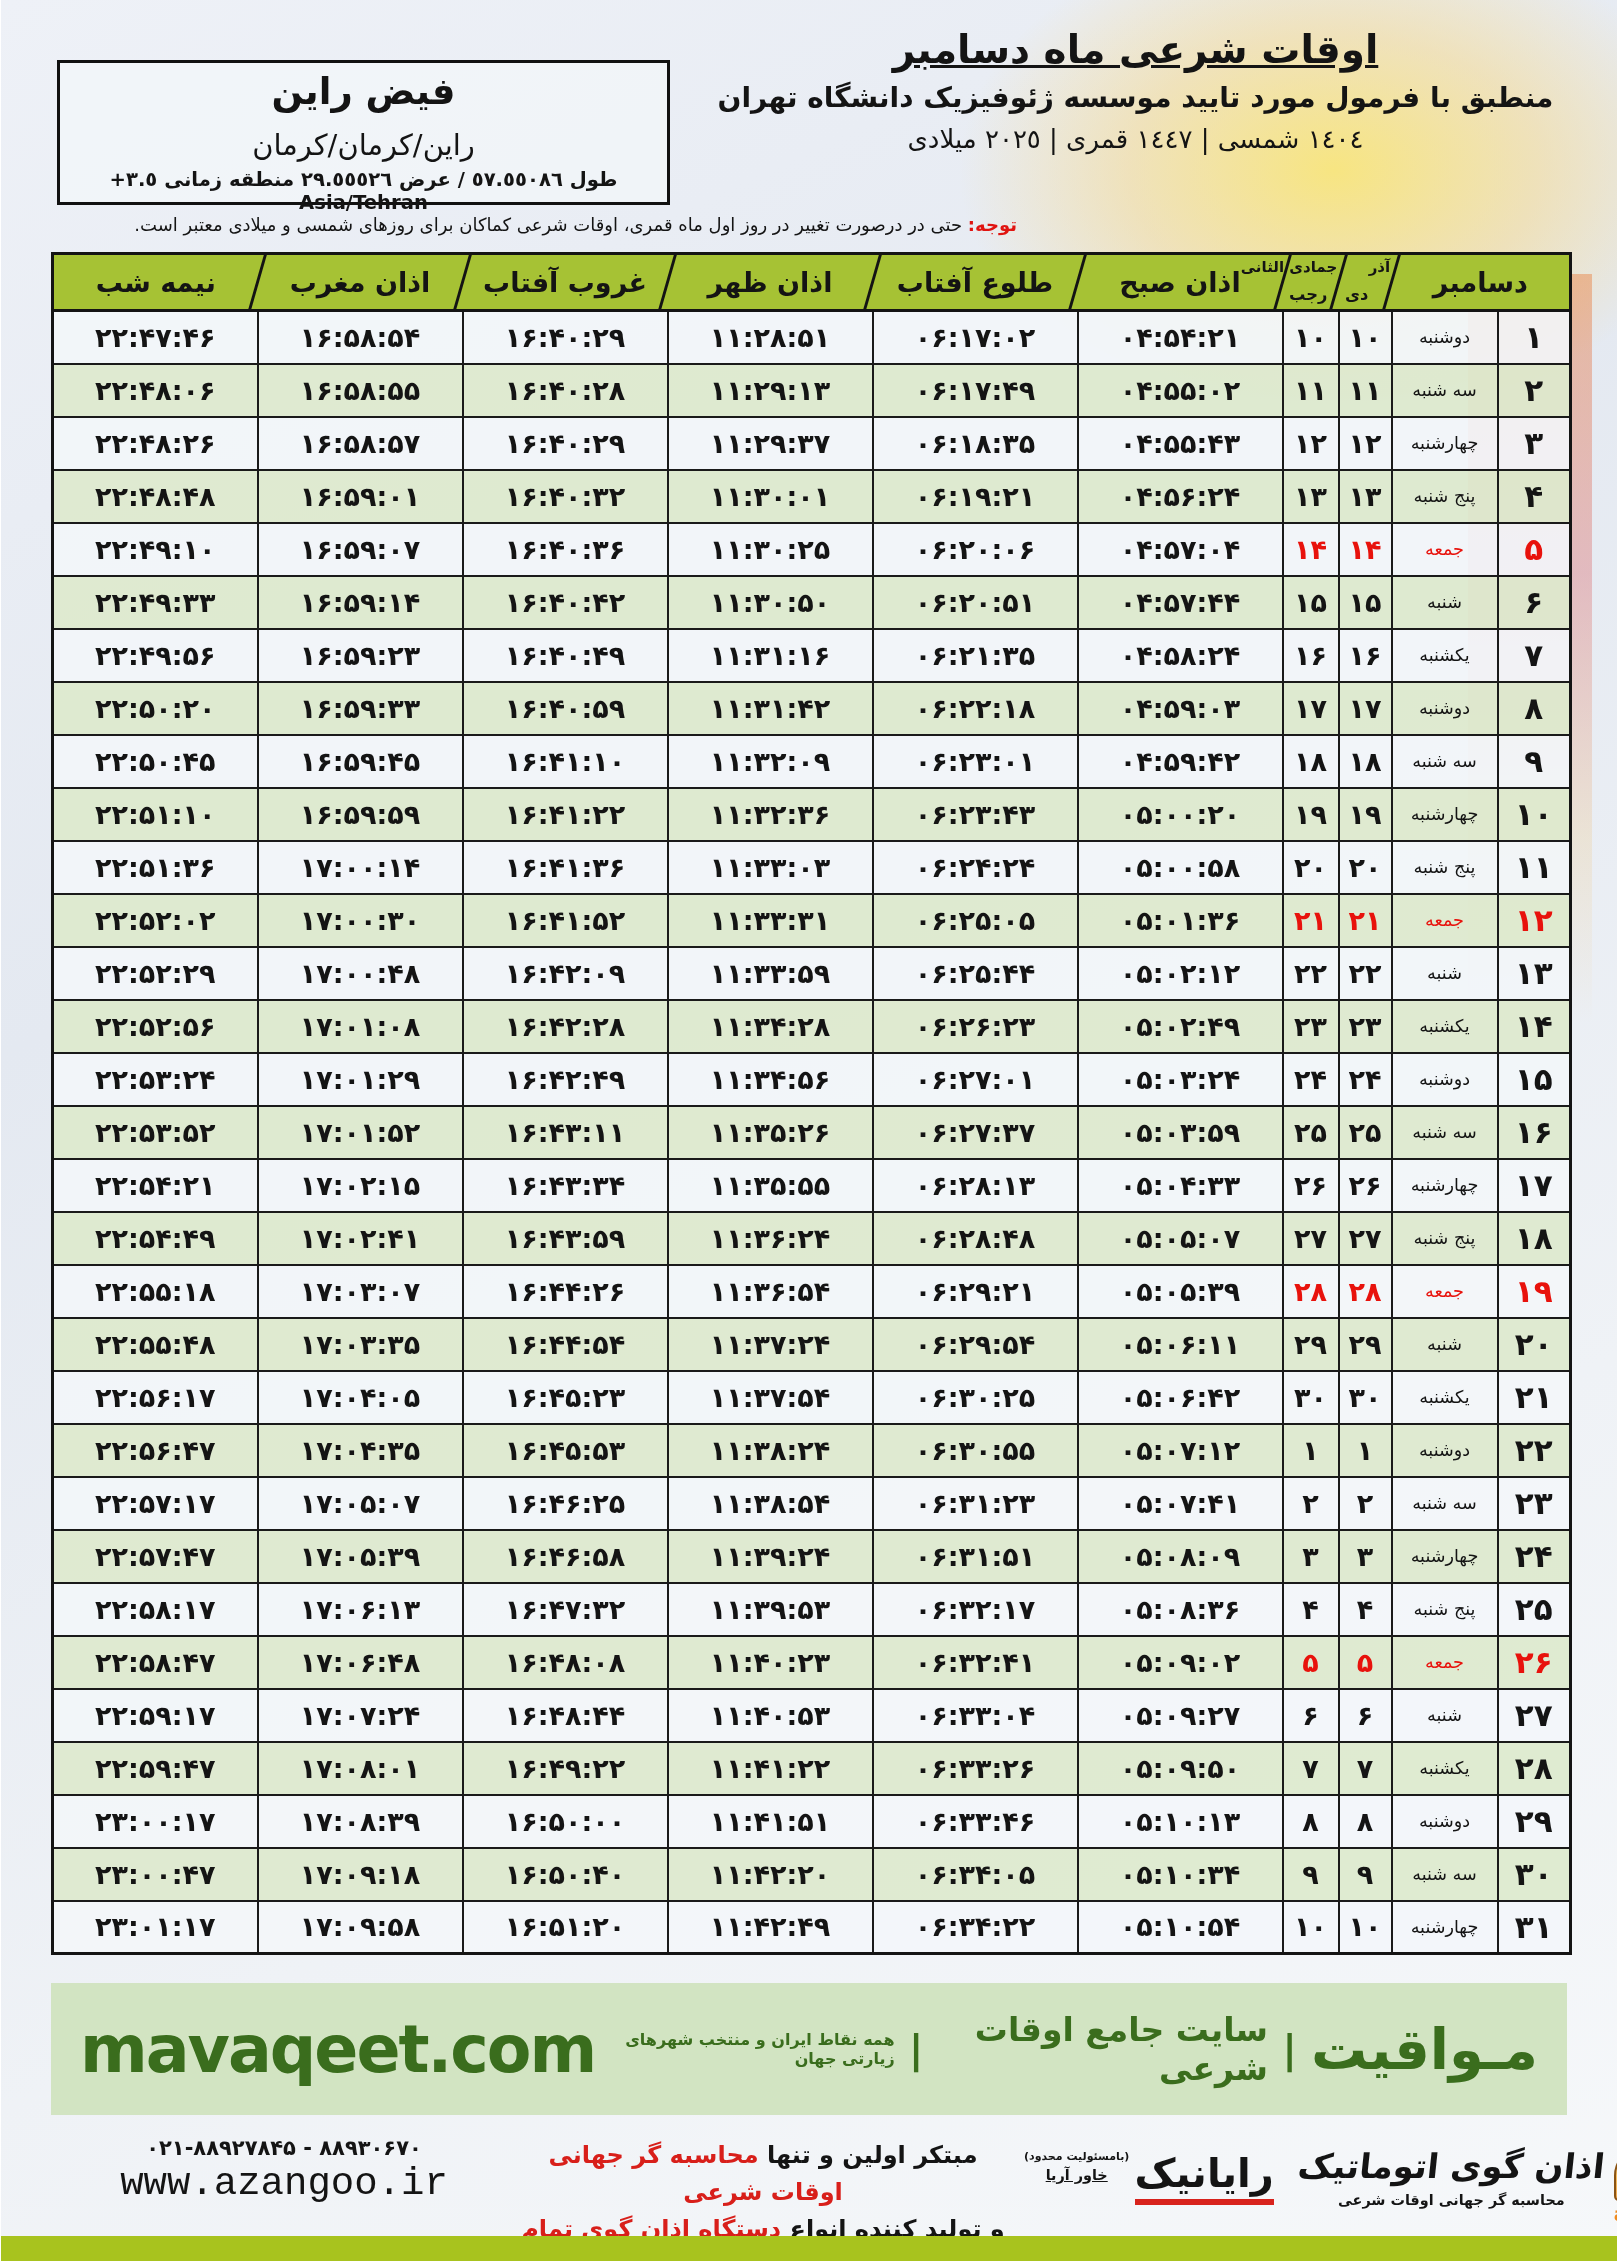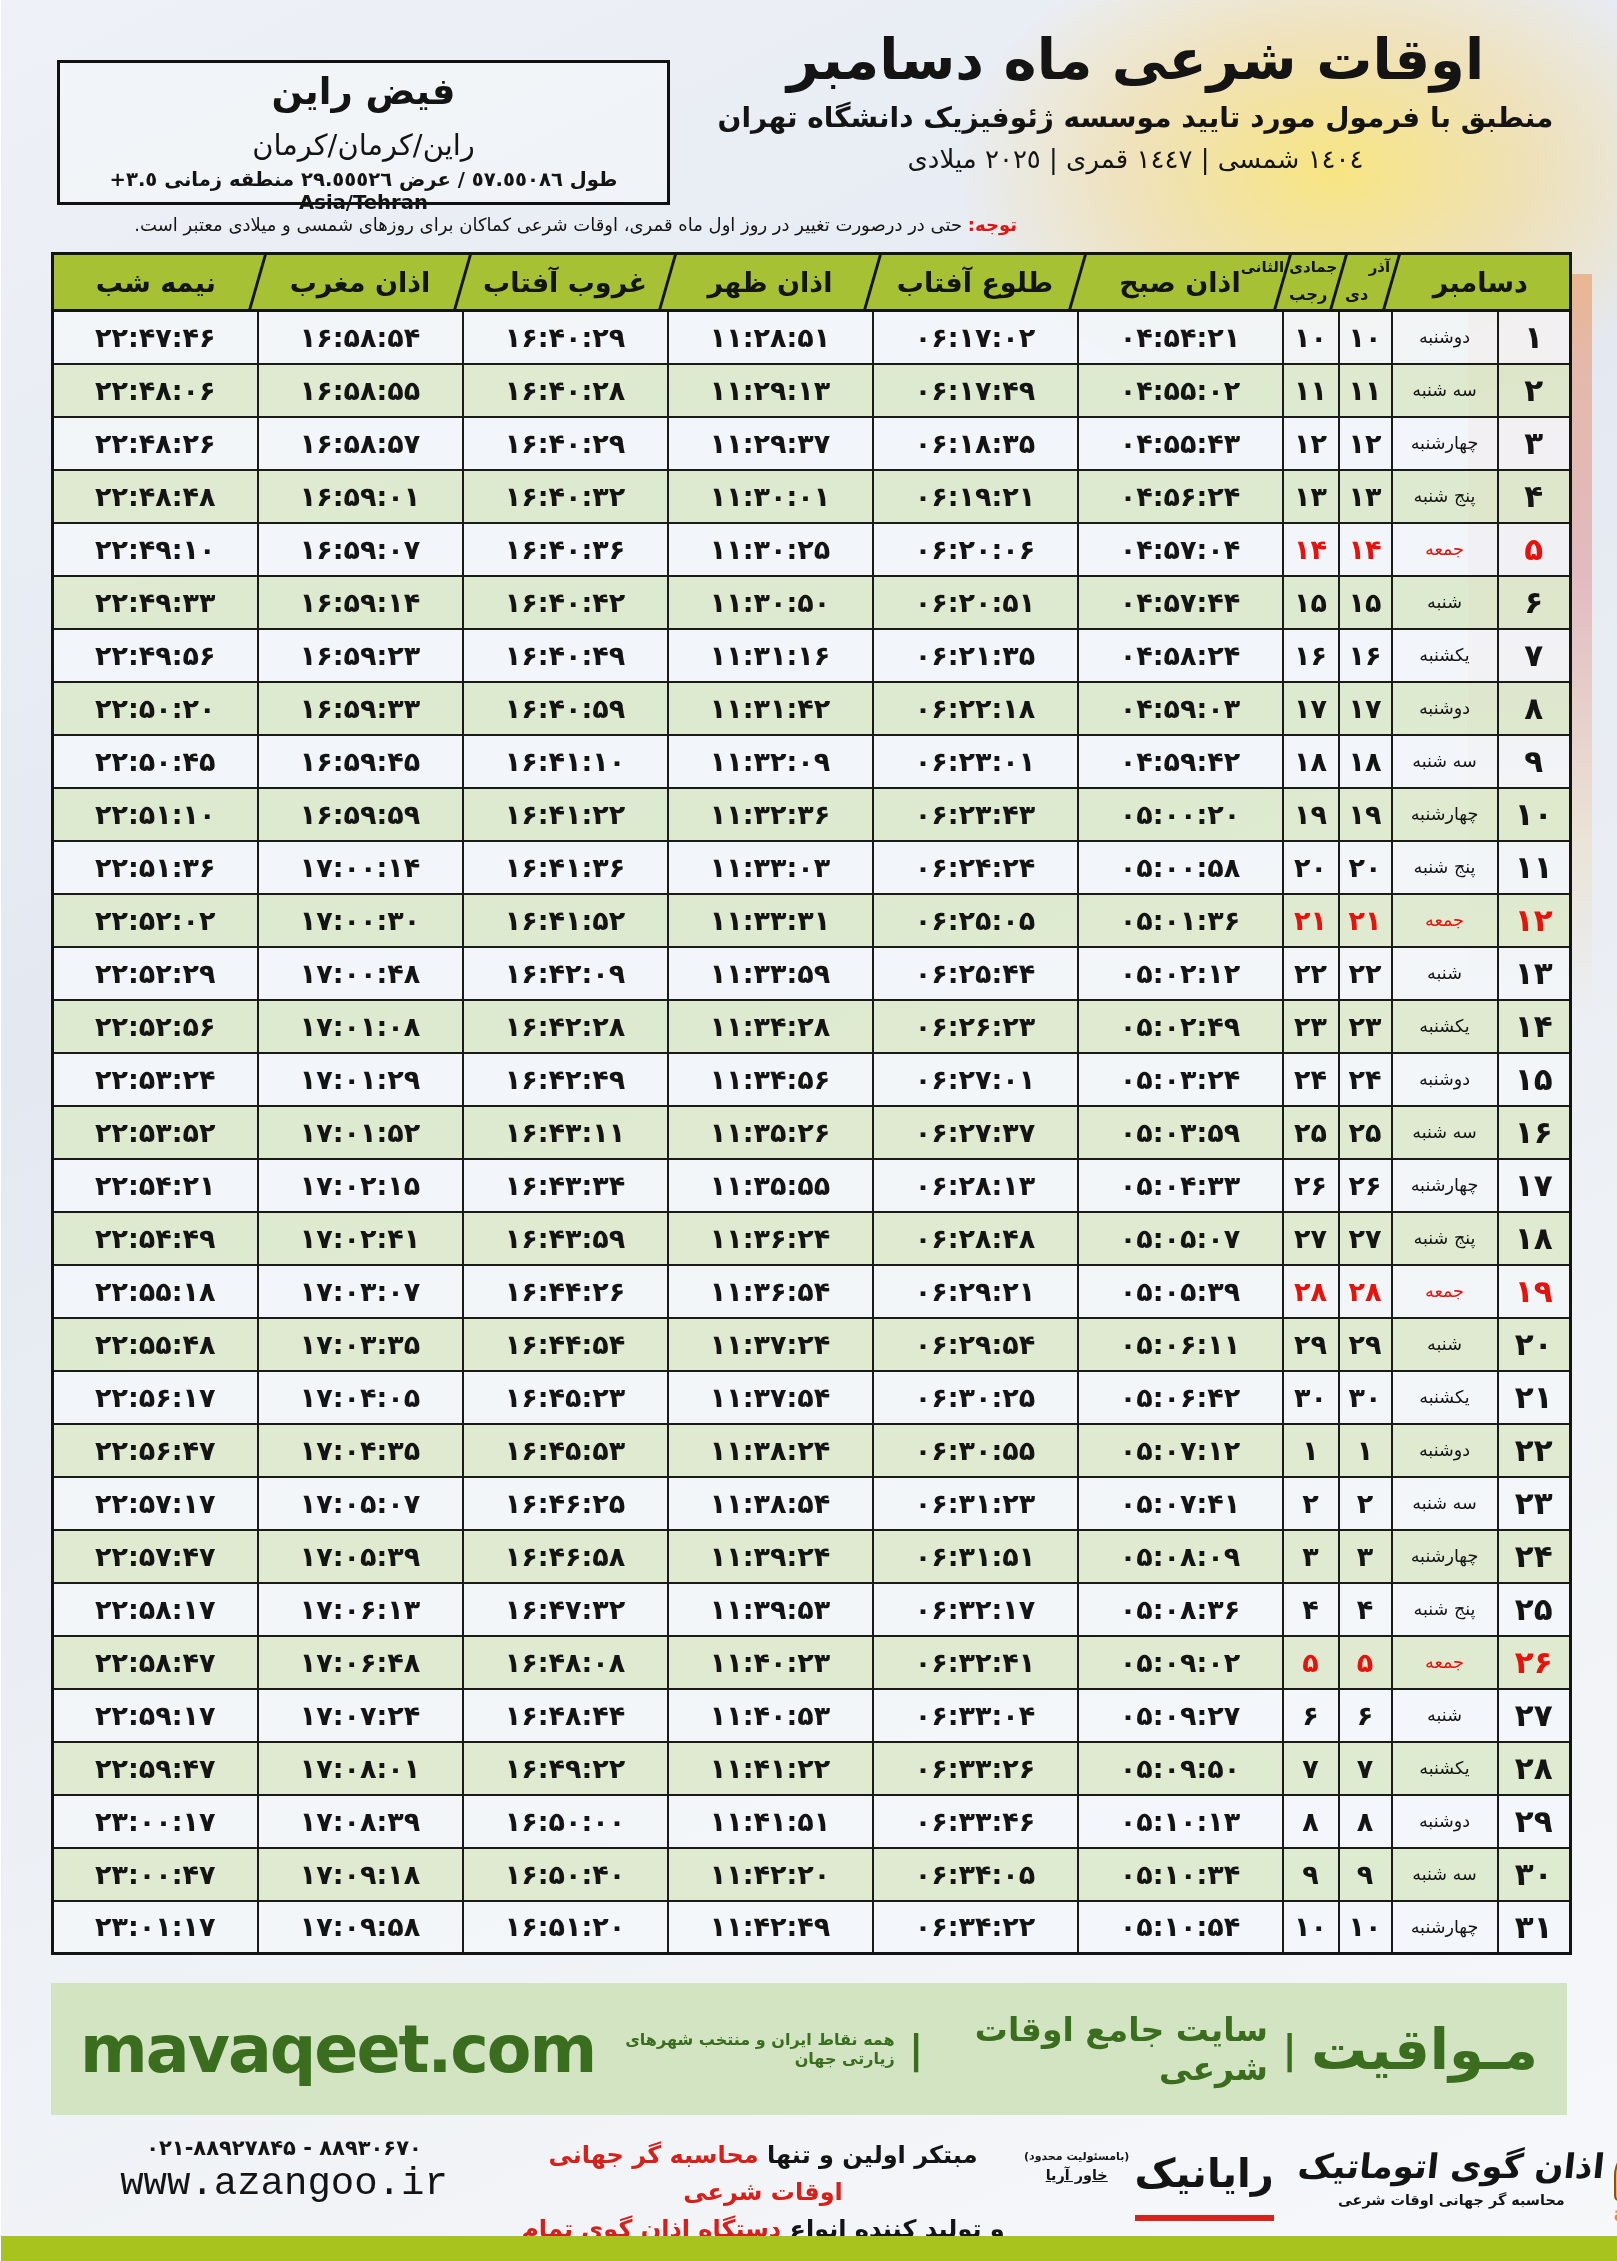--- a/index.html
+++ b/index.html
@@ -10,21 +10,21 @@
   
   .page::before { content:""; position:absolute; right:-91px; top:-78px; width:750px; height:496px;
           background:radial-gradient(closest-side, rgba(250,228,110,.85), rgba(249,214,120,.45) 55%, rgba(249,214,120,0) 100%);
           z-index:0; }
   .page::after { content:""; position:absolute; right:26px; top:274px; width:124px; height:750px;
           background:linear-gradient(180deg, rgba(233,112,40,.40), rgba(214,60,60,.28) 40%, rgba(240,180,80,.18) 75%, rgba(240,180,80,0));
           z-index:0; }
 
   
   .title-block { position:absolute; right:39px; top:27px; width:887px; text-align:center; z-index:2; }
-  .main-title { font-size:56px; font-weight:bold; letter-spacing:-0.7px; }
+  .main-title { font-size:39px; font-weight:bold; letter-spacing:-0.7px;text-decoration:underline; }
   .sub-title  { font-size:28px; font-weight:bold; margin-top:9px; }
   .cal-line   { font-size:26px; margin-top:10.4px; }
 
   .city-box { position:absolute; left:57px; top:60px; width:613px; height:145px; border:3.3px solid #111;
               background:rgba(242,246,250,.72); text-align:center; padding-top:6.5px; z-index:2; }
   .city-name { font-size:37px; font-weight:bold; }
   .city-region { font-size:29px; margin-top:15px; }
   .city-coords { font-size:19.6px; font-weight:bold; margin-top:6.5px; }
 
   .notice { position:absolute; left:391px; top:214px; width:626px; text-align:left; font-size:18px; z-index:2; white-space:nowrap; }
@@ -64,21 +64,21 @@
   .bottom { position:absolute; left:0; top:2124px; width:1618px; height:114px; z-index:2; }
   .contact { position:absolute; left:72px; top:11.7px; width:424px; text-align:center; direction:ltr; }
   .phone { font-size:21px; font-weight:bold; letter-spacing:0.7px; }
   .website { font-family:Liberation Mono, monospace; font-size:39px; margin-top:2.6px; }
   .taglines { position:absolute; left:515px; top:13px; width:496px; text-align:center; font-size:24px; font-weight:bold; line-height:1.55; }
   .tag-red { color:#d81f1a; }
   .rayanik { position:absolute; left:1024px; top:26px; display:flex; direction:ltr; align-items:flex-start; }
   .ray-side { text-align:center; margin-right:5.2px; }
   .ray-note { font-size:11px; font-weight:bold; }
   .ray-sub  { font-size:14.4px; font-weight:bold; margin-top:3.9px;text-decoration:underline; }
-  .ray-main { font-size:40px; font-weight:bold; border-bottom:6.5px solid #d8231d; padding-bottom:19px; }
+  .ray-main { font-size:40px; font-weight:bold; border-bottom:6.5px solid #d8231d; padding-bottom:3px; }
   .azangoo { position:absolute; left:1298px; top:3.9px; display:flex; direction:ltr; align-items:flex-start; }
   .az-text { text-align:center; margin-right:9px; margin-top:18px; }
   .az-title { font-size:34px; font-weight:bold; white-space:nowrap; transform:skewX(-6deg); }
   .az-sub { font-size:14.4px; font-weight:bold; margin-top:6.5px; }
   .az-icon { position:relative; width:98px; height:98px; }
   .dome { position:absolute; left:0; bottom:25px; width:43px; height:51px; border-radius:50% 50% 10% 10%;
           background:linear-gradient(135deg,#fbd47c,#e8862a); border:2px solid #8a5313; }
   .dome::after { content:""; position:absolute; top:-9px; left:18px; width:4.6px; height:10.4px; background:#8a5313; }
   .az-mark { position:absolute; left:0; bottom:0; font-size:19.6px; font-weight:bold; letter-spacing:-0.7px; }
   .az-mark .a-orange { color:#ef8a1e; }

